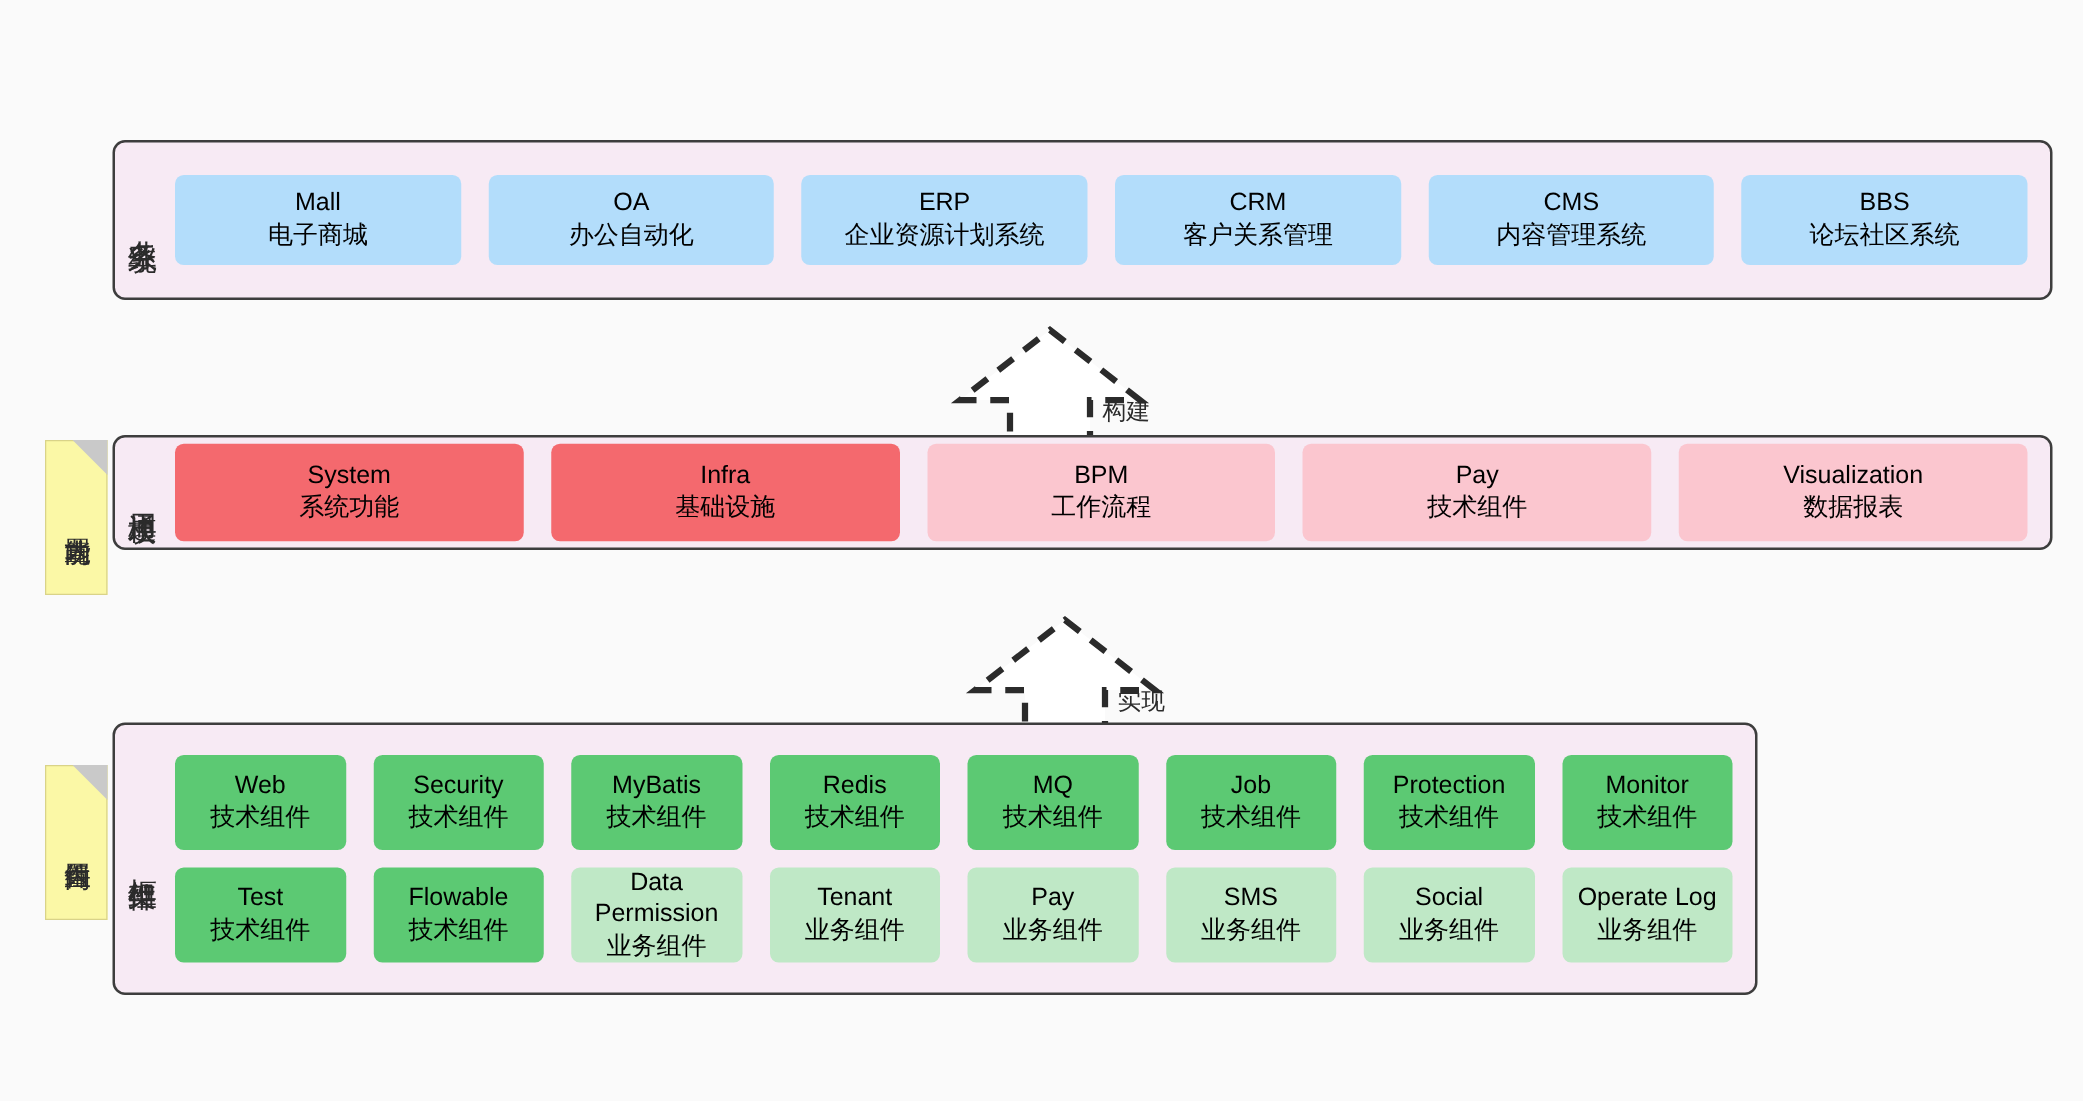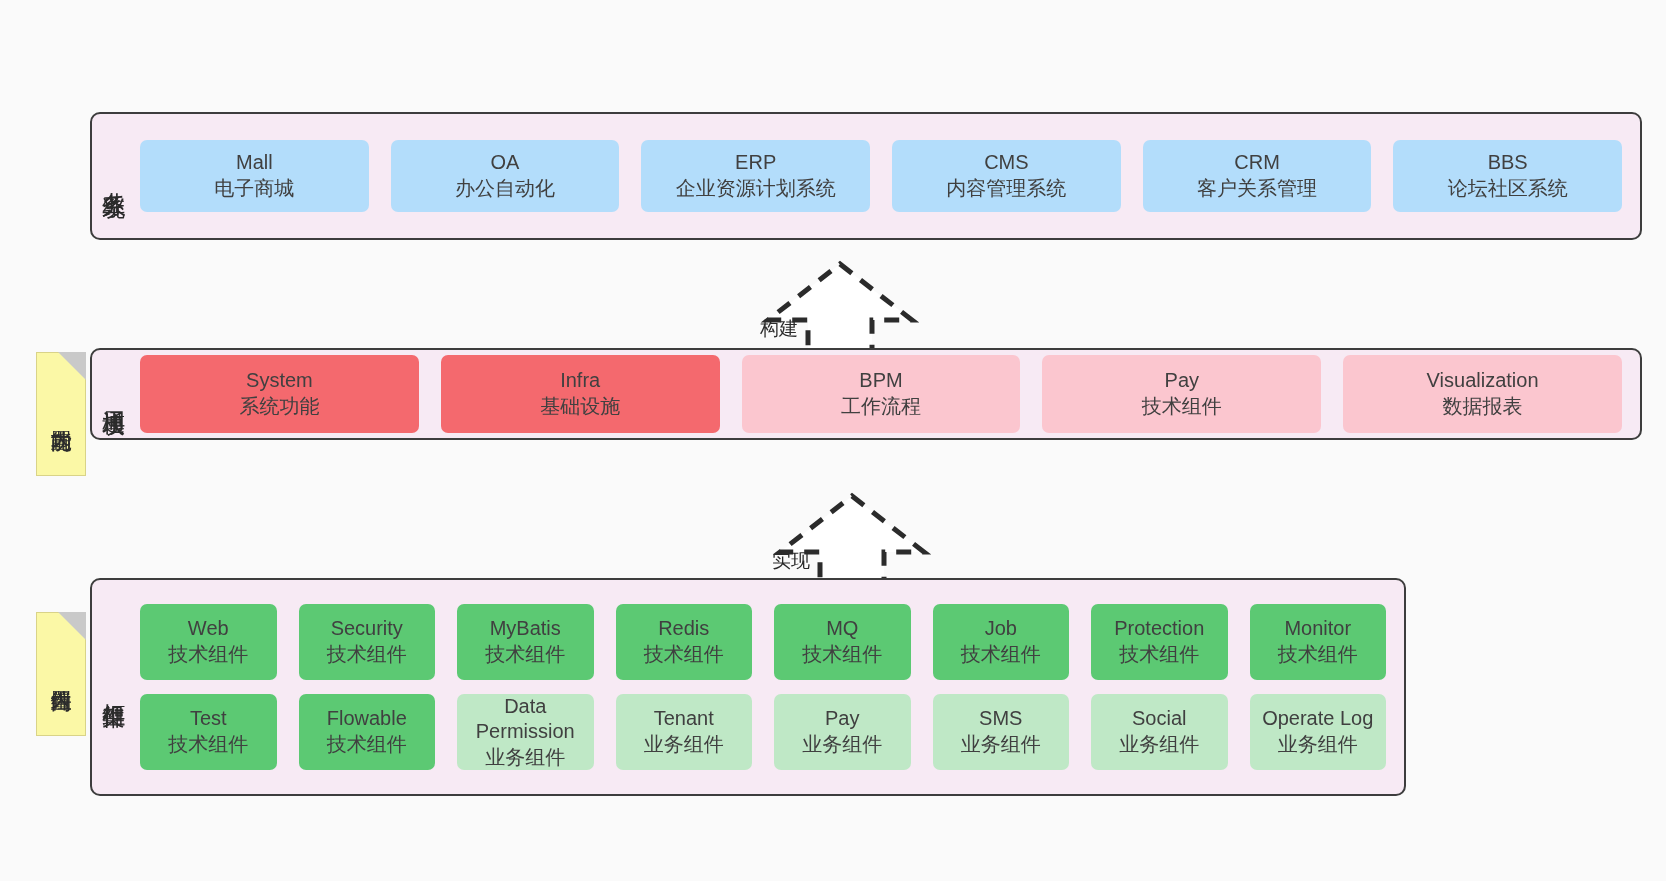--- a/index.html
+++ b/index.html
@@ -62,21 +62,21 @@
     flex: 1 1 0;
     box-sizing: border-box;
     border-radius: 7px;
     display: flex;
     flex-direction: column;
     align-items: center;
     justify-content: center;
     text-align: center;
     font-size: 20px;
     line-height: 1.28;
-    color: #404040;
+    color: #000000;
     padding: 4px 6px;
   }
   .card .t-en { white-space: nowrap; }
   .card .t-cn { white-space: nowrap; }
   .card.wrap-en .t-en { white-space: normal; }
 
   
   .c-blue        { background: #b3ddfb; }
   .c-red         { background: #f4696e; }
   .c-pink        { background: #fbc6cf; }
@@ -129,21 +129,21 @@
     position: absolute;
     width: 160px;
     height: 98px;
   }
   .arrow-wrap svg { display: block; }
   .arrow-label {
     position: absolute;
     left: 0;
     right: 0;
     bottom: 14px;
-    text-align: left;
+    text-align: right;
     font-size: 19px;
     color: #2b2b2b;
     user-select: none;
     pointer-events: none;
   }
   #arrow-build   { left: 760px; top: 258px; }
   #arrow-realize { left: 772px; top: 490px; }
 </style>
 </head>
 <body>
@@ -158,26 +158,26 @@
       </div>
       <div class="card c-blue">
         <span class="t-en">OA</span>
         <span class="t-cn">办公自动化</span>
       </div>
       <div class="card c-blue">
         <span class="t-en">ERP</span>
         <span class="t-cn">企业资源计划系统</span>
       </div>
       <div class="card c-blue">
+        <span class="t-en">CRM</span>
+        <span class="t-cn">客户关系管理</span>
+      </div>
+      <div class="card c-blue">
         <span class="t-en">CMS</span>
         <span class="t-cn">内容管理系统</span>
-      </div>
-      <div class="card c-blue">
-        <span class="t-en">CRM</span>
-        <span class="t-cn">客户关系管理</span>
       </div>
       <div class="card c-blue">
         <span class="t-en">BBS</span>
         <span class="t-cn">论坛社区系统</span>
       </div>
     </div>
   </div>
 </div>
 
 <div class="arrow-wrap" id="arrow-build">

